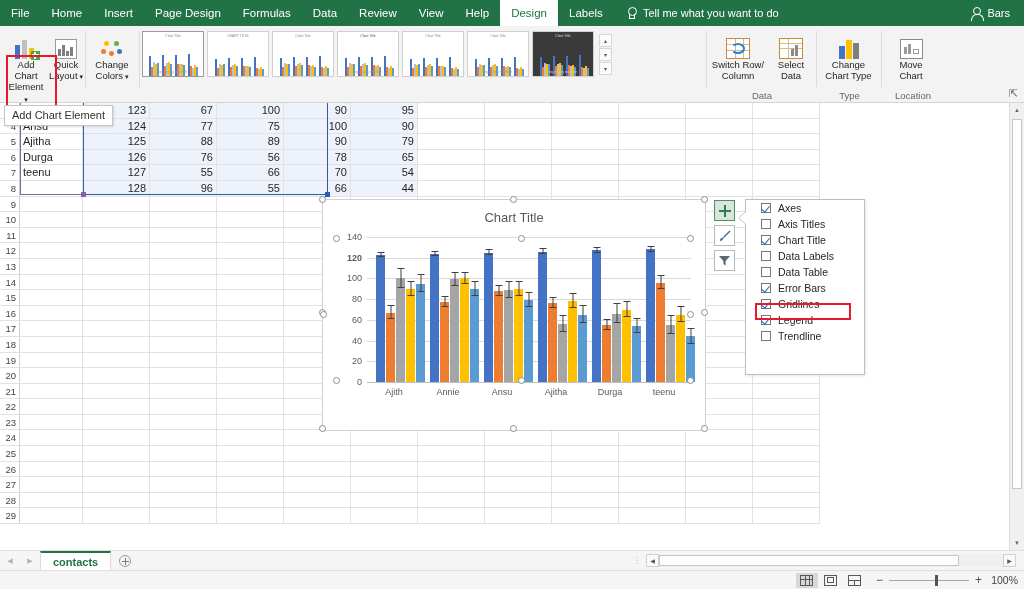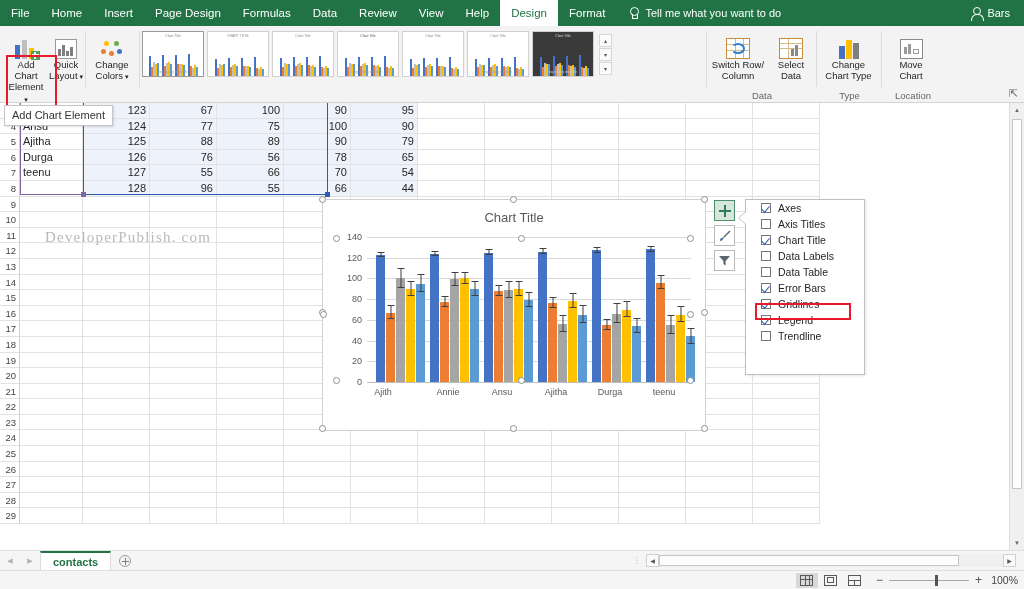--- a/index.html
+++ b/index.html
@@ -251,21 +251,21 @@
   <div class="tab file">File</div>
   <div class="tab">Home</div>
   <div class="tab">Insert</div>
   <div class="tab">Page Design</div>
   <div class="tab">Formulas</div>
   <div class="tab">Data</div>
   <div class="tab">Review</div>
   <div class="tab">View</div>
   <div class="tab">Help</div>
   <div class="tab active">Design</div>
-  <div class="tab">Format</div>
+  <div class="tab">Labels</div>
   <div id="tellme">
     <span class="bulb"></span>
     <span>Tell me what you want to do</span>
   </div>
   <div id="share">
     <span class="person"></span>
     <span>Bars</span>
   </div>
 </div>
 
@@ -1030,39 +1030,38 @@
         <div class="cell c-d"></div>
         <div class="cell c-d"></div>
         <div class="cell c-d"></div>
         <div class="cell c-d"></div>
       </div>
     </div>
 
   <div id="selA" style="left: 20px; top: -9px; width: 64px; height: 101px;"></div>
   <div id="selB" style="left: 83px; top: -9px; width: 245px; height: 101px;"></div>
 
-  <div id="watermark">DeveloperPublish. com</div>
 <div class="anchp" style="left: 81px; top: 89px;"></div>
     <div class="anch" style="left: 325px; top: 89px;"></div>
     <div class="anch" style="left: 325px; top: -11px;"></div>
   </div>
 
 <div id="vscroll">
   <div class="sarrow" style="top:0">▲</div>
   <div id="vthumb" style="top:16px"></div>
   <div class="sarrow" style="bottom:0">▼</div>
 </div>
 
 <div id="chartobj">
   <div id="charttitle">Chart Title</div>
   <div id="plot">
       <div class="gl" style="top: 0px;"></div>
       <div class="ytick" style="top: 0px;">140</div>
       <div class="gl" style="top: 20.7143px;"></div>
-      <div class="ytick" style="top: 20.7143px;">120</div>
+      <div class="ytick" style="top: 20.7143px; font-weight: bold;">120</div>
       <div class="gl" style="top: 41.4286px;"></div>
       <div class="ytick" style="top: 41.4286px;">100</div>
       <div class="gl" style="top: 62.1429px;"></div>
       <div class="ytick" style="top: 62.1429px;">80</div>
       <div class="gl" style="top: 82.8571px;"></div>
       <div class="ytick" style="top: 82.8571px;">60</div>
       <div class="gl" style="top: 103.571px;"></div>
       <div class="ytick" style="top: 103.571px;">40</div>
       <div class="gl" style="top: 124.286px;"></div>
       <div class="ytick" style="top: 124.286px;">20</div>
@@ -1093,21 +1092,21 @@
           <div class="ecap" style="bottom: 100.464px;"></div>
           <div class="ecap" style="bottom: 85.9643px;"></div>
         </div>
         <div class="bar" style="height: 98.3929px;">
           <div class="fill" style="height: 98.3929px; background: rgb(91, 155, 213);"></div>
           <div class="ebar" style="bottom: 90.1071px; height: 16.5714px;"></div>
           <div class="ecap" style="bottom: 106.679px;"></div>
           <div class="ecap" style="bottom: 90.1071px;"></div>
         </div>
       </div>
-      <div class="xlab" style="left: 16px;">Ajith</div>
+      <div class="xlab" style="left: 27px;">Ajith</div>
       <div class="bargrp" style="left: 63.18px;">
         <div class="bar" style="height: 128.429px;">
           <div class="fill" style="height: 128.429px; background: rgb(68, 114, 196);"></div>
           <div class="ebar" style="bottom: 126.357px; height: 4.14286px;"></div>
           <div class="ecap" style="bottom: 130.5px;"></div>
           <div class="ecap" style="bottom: 126.357px;"></div>
         </div>
         <div class="bar" style="height: 79.75px;">
           <div class="fill" style="height: 79.75px; background: rgb(237, 125, 49);"></div>
           <div class="ebar" style="bottom: 74.5714px; height: 10.3571px;"></div>

